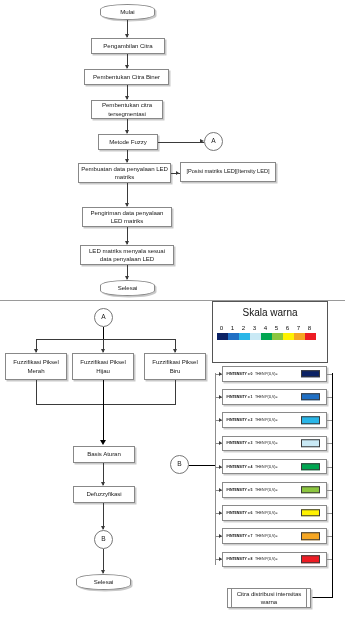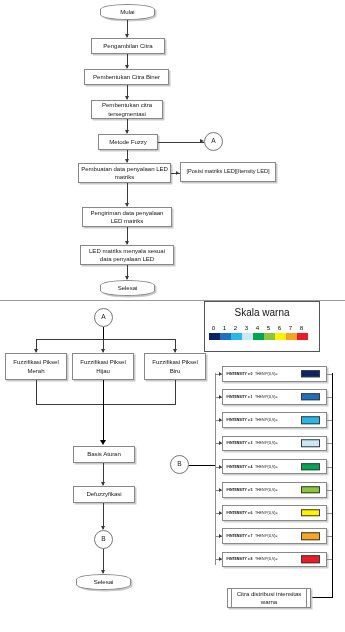--- a/index.html
+++ b/index.html
@@ -187,21 +187,21 @@
   <div class="arrow-d" style="left:124.5px; top:241px;"></div>
 
   <div class="node" style="left:80px; top:245px; width:94px; height:20px;">LED matriks menyala sesuai data penyalaan LED</div>
   <div class="vline" style="left:127px; top:265px; height:14px;"></div>
   <div class="arrow-d" style="left:124.5px; top:276px;"></div>
 
   <div class="node terminator" style="left:100px; top:280px; width:55px; height:16px;">Selesai</div>
 
   <div id="divider" style="top:300px;"></div>
 
-  <div id="legend-panel" style="left:204px; top:301px; width:116px; height:51px;">
+  <div id="legend-panel" style="left:212px; top:301px; width:116px; height:62px;">
     <div id="legend-title" style="top:5px;">Skala warna</div>
 
     <div class="leg-num" style="left:3px;  top:22px; width:11px;">0</div>
     <div class="leg-num" style="left:14px; top:22px; width:11px;">1</div>
     <div class="leg-num" style="left:25px; top:22px; width:11px;">2</div>
     <div class="leg-num" style="left:36px; top:22px; width:11px;">3</div>
     <div class="leg-num" style="left:47px; top:22px; width:11px;">4</div>
     <div class="leg-num" style="left:58px; top:22px; width:11px;">5</div>
     <div class="leg-num" style="left:69px; top:22px; width:11px;">6</div>
     <div class="leg-num" style="left:80px; top:22px; width:11px;">7</div>

